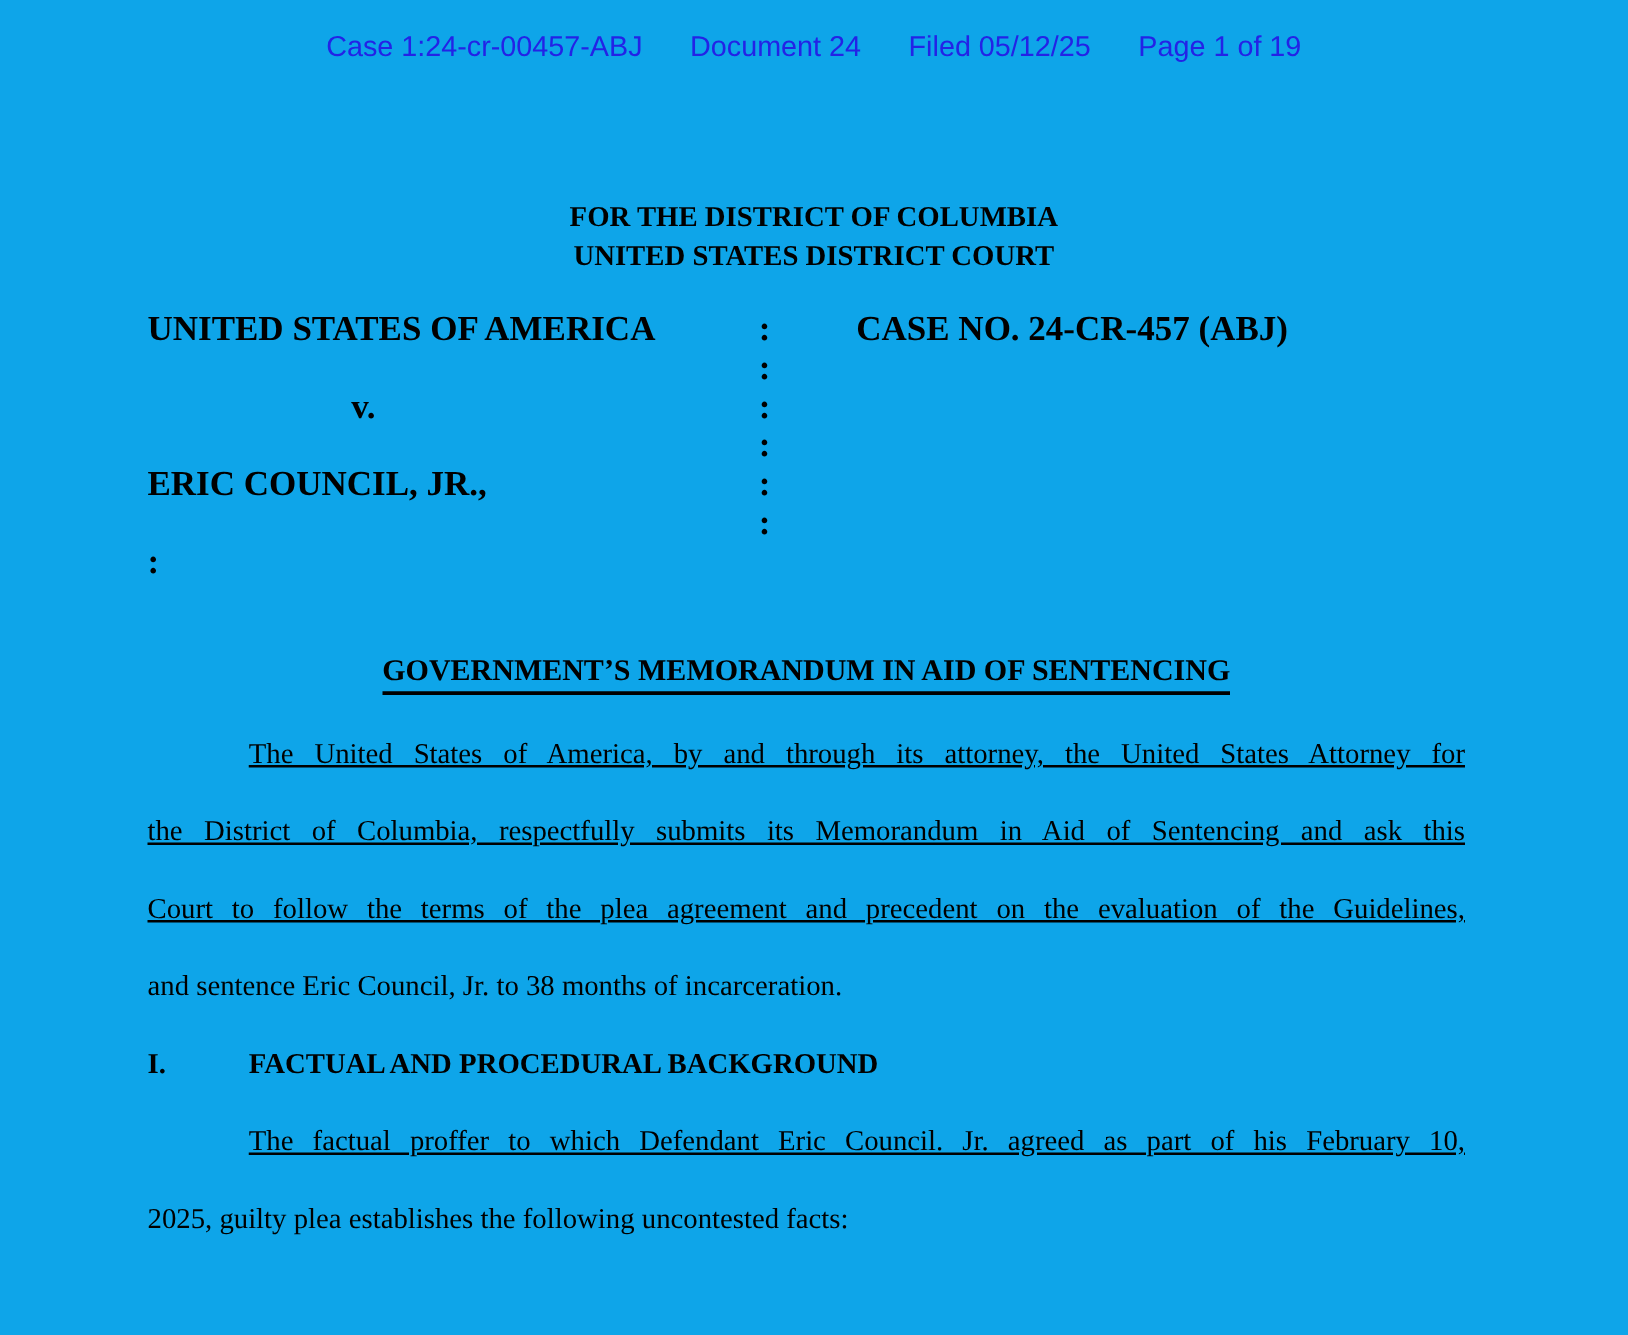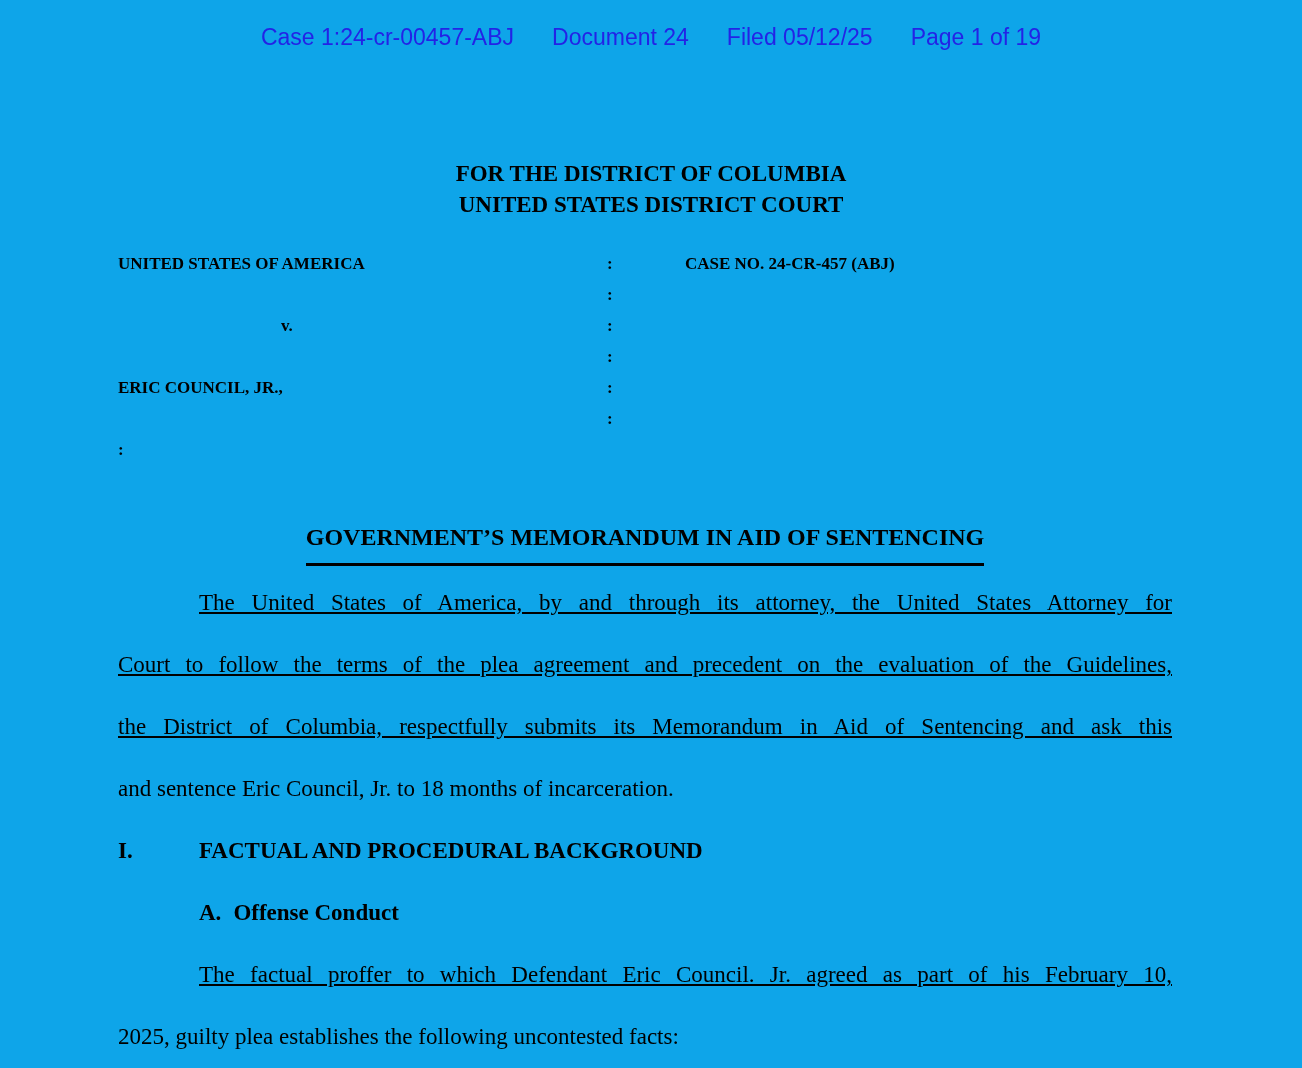--- a/index.html
+++ b/index.html
@@ -40,21 +40,21 @@
     line-height: 31px;
   }
 
   
   .caption {
     position: absolute;
     top: 248px;
     left: 118px;
     width: 1054px;
     font-weight: bold;
-    font-size: 17px;
+    font-size: 28px;
   }
   .cap-row {
     display: grid;
     grid-template-columns: 489px 78px 1fr;
     height: 31px;
     line-height: 31px;
   }
   .cap-left.indent { padding-left: 163px; }
 
   
@@ -62,21 +62,21 @@
     position: absolute;
     top: 524px;
     left: 118px;
     width: 1054px;
     text-align: center;
     font-weight: bold;
     font-size: 24px;
   }
   .memo-title .underline {
     border-bottom: 3px solid #000000;
-    padding-bottom: 13px;
+    padding-bottom: 3px;
   }
 
   
   .doc-body {
     position: absolute;
     top: 588px;
     left: 118px;
     width: 1054px;
     font-size: 23px;
   }
@@ -148,29 +148,26 @@
       <div class="cap-right"></div>
     </div>
   </div>
 
   <div class="memo-title">
     <span class="underline">GOVERNMENT’S MEMORANDUM IN AID OF SENTENCING</span>
   </div>
 
   <div class="doc-body">
     <div class="line just indent">The United States of America, by and through its attorney, the United States Attorney for</div>
+    <div class="line just">the District of Columbia, respectfully submits its Memorandum in Aid of Sentencing and ask this</div>
     <div class="line just">Court to follow the terms of the plea agreement and precedent on the evaluation of the Guidelines,</div>
-    <div class="line just">the District of Columbia, respectfully submits its Memorandum in Aid of Sentencing and ask this</div>
-    <div class="line">and sentence Eric Council, Jr. to 18 months of incarceration.</div>
+    <div class="line">and sentence Eric Council, Jr. to 38 months of incarceration.</div>
 
     <div class="line bold">
       <span class="numeral-cell">I.</span><span>FACTUAL AND PROCEDURAL BACKGROUND</span>
     </div>
 
-    <div class="line bold indent">
-      <span>A.</span><span class="letter-gap"></span><span>Offense Conduct</span>
-    </div>
 
     <div class="line just indent">The factual proffer to which Defendant Eric Council. Jr. agreed as part of his February 10,</div>
     <div class="line">2025, guilty plea establishes the following uncontested facts:</div>
   </div>
 
 </div>
 
 </body></html>

